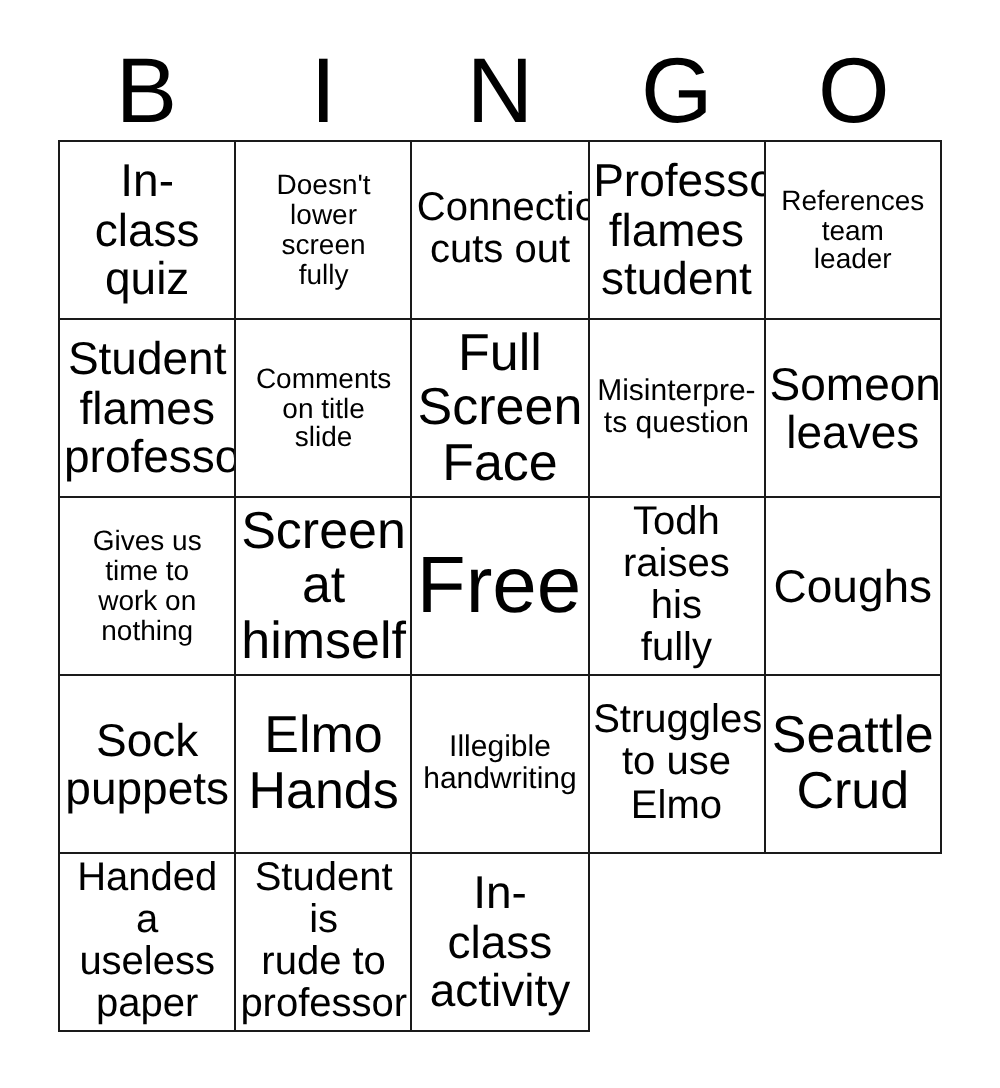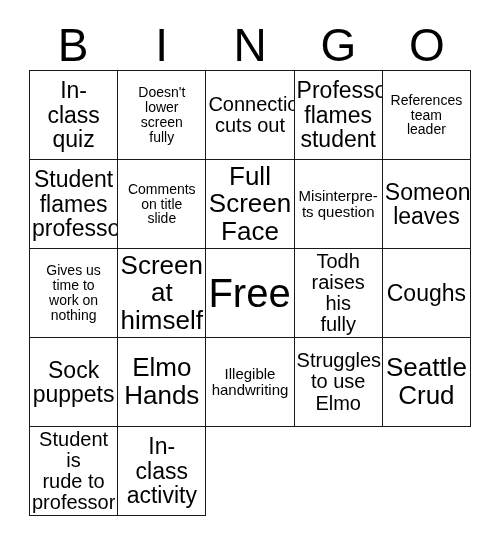--- a/index.html
+++ b/index.html
@@ -187,20 +187,25 @@
       <div class="cell">
         <span class="cell-text fs-md">Struggles
 to use
 Elmo</span>
       </div>
       <div class="cell">
         <span class="cell-text fs-lg">Seattle
 Crud</span>
       </div>
       <div class="cell">
+        <span class="cell-text fs-md">Handed a
+useless
+paper</span>
+      </div>
+      <div class="cell">
         <span class="cell-text fs-md">Student is
 rude to
 professor</span>
       </div>
       <div class="cell">
         <span class="cell-text fs-ml">In-
 class
 activity</span>
       </div>
     </div>

